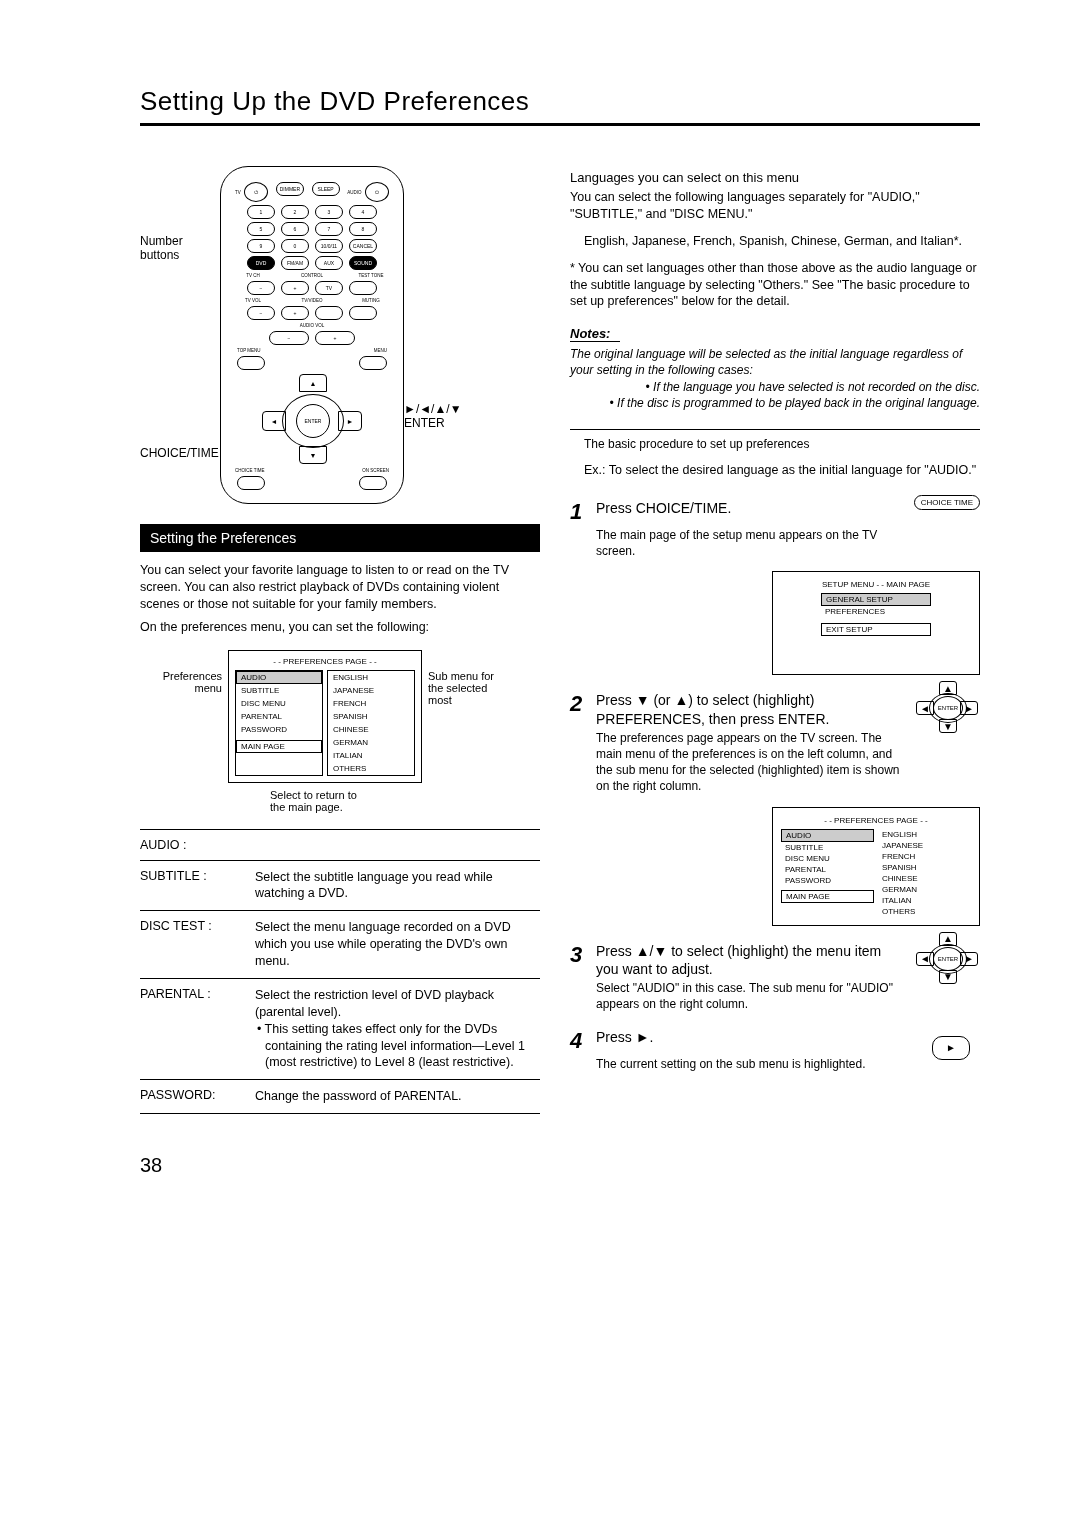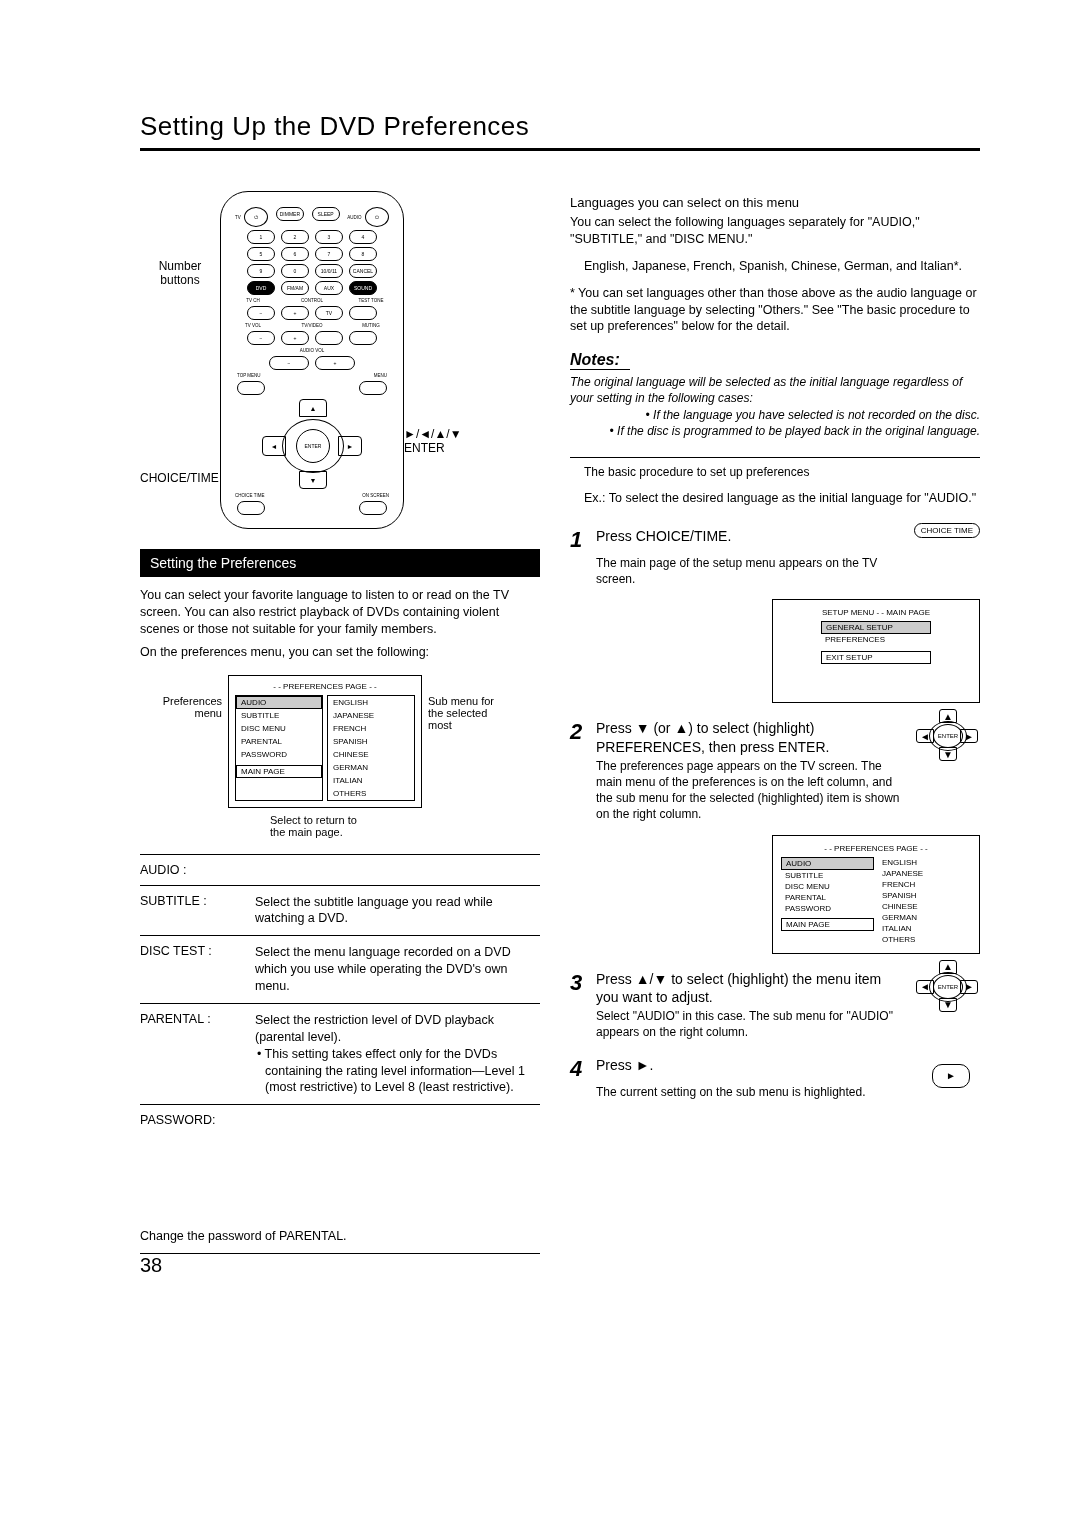--- a/index.html
+++ b/index.html
@@ -5,21 +5,21 @@
   body {
     margin: 0;
     padding: 0;
     background: #fff;
     font-family: Arial, Helvetica, sans-serif;
     font-size: 12px;
     color: #000;
     width: 1080px;
   }
   .page {
-    padding: 111px 100px 60px 140px;
+    padding: 86px 100px 60px 140px;
     box-sizing: border-box;
     width: 1080px;
   }
   .page-title {
     font-size: 26px;
     font-weight: normal;
     letter-spacing: 0.5px;
     border-bottom: 3px solid #000;
     padding-bottom: 6px;
     margin-bottom: 40px;
@@ -116,31 +116,31 @@
   .pref-col { flex:1; }
   .pref-col .pref-item {
     display:block; padding:1px 4px; border:1px solid transparent;
   }
   .pref-col .pref-item.hl { background:#ccc; border:1px solid #000;}
   .pref-col .pref-item.main { border:1px solid #000; margin-top:4px;}
   .caption { font-size:11px; margin-top:4px; }
 
   
   .def-row { display:flex; border-top:1px solid #000; padding:8px 0; font-size:12.5px;}
-  .def-row:last-child { border-bottom:1px solid #000;flex-direction:column;}
+  .def-row:last-child { border-bottom:1px solid #000;}
   .def-term { width:115px; flex:0 0 115px;}
   .def-def  { flex:1; line-height:1.35;}
   .def-def .bullet { padding-left:10px; text-indent:-8px; display:block;}
 
   
   .rc-subheading { font-size:13px; margin:4px 0 4px 0;}
   .rc-body { font-size:12.5px; line-height:1.35; margin:2px 0 10px 0;}
   .rc-body.indent { padding-left:14px;}
   .notes-head {
-    font-weight:bold; font-style:italic; font-size:16px;
+    font-weight:bold; font-style:italic; font-size:13px;
     border-bottom:1px solid #000; display:inline-block;
     margin:6px 0 4px 0; padding-right:10px;
   }
   .notes-body { font-style:italic; font-size:12px; line-height:1.35;}
   .notes-body .bullet { display:block; padding-left:10px; text-indent:-8px;text-align:right;}
 
   .step { display:flex; gap:8px; margin:10px 0 2px 0; align-items:flex-start;}
   .step-num { font-size:22px; font-weight:bold; font-style:italic; width:18px; flex:0 0 18px;}
   .step-text { font-size:14px; line-height:1.3;}
   .step-sub { font-size:12px; margin:2px 0 6px 26px; line-height:1.35;}
@@ -183,36 +183,36 @@
   }
   .play-icon {
     display:inline-block; border:1.5px solid #000; border-radius:10px;
     width:36px; height:22px; font-size:10px; text-align:center; line-height:22px;
     vertical-align:middle;
   }
 
   .step-flex { display:flex; gap:8px; align-items:flex-start;}
 
   .page-number {
-    font-size:20px; 
+    font-size:20px; margin-top:40px;
   }
 </style>
 </head>
 <body>
 
 <div class="page">
   <div class="page-title">Setting Up the DVD Preferences</div>
 
   <div class="columns">
 
     <div class="col-left">
 
       <div class="remote-area">
         <div class="remote-labels-left">
-          <div style="margin-top:66px;text-align:center;">Number buttons</div>
+          <div style="margin-top:66px;">Number buttons</div>
           <div style="margin-top:180px;">CHOICE/TIME</div>
         </div>
 
         <div class="remote-body">
 
           <div class="remote-row" style="justify-content:space-between; padding:0 8px;">
             <div style="text-align:center;">
               <span class="tiny-above">TV</span>
               <span class="rbtn round">⏻</span>
             </div>

